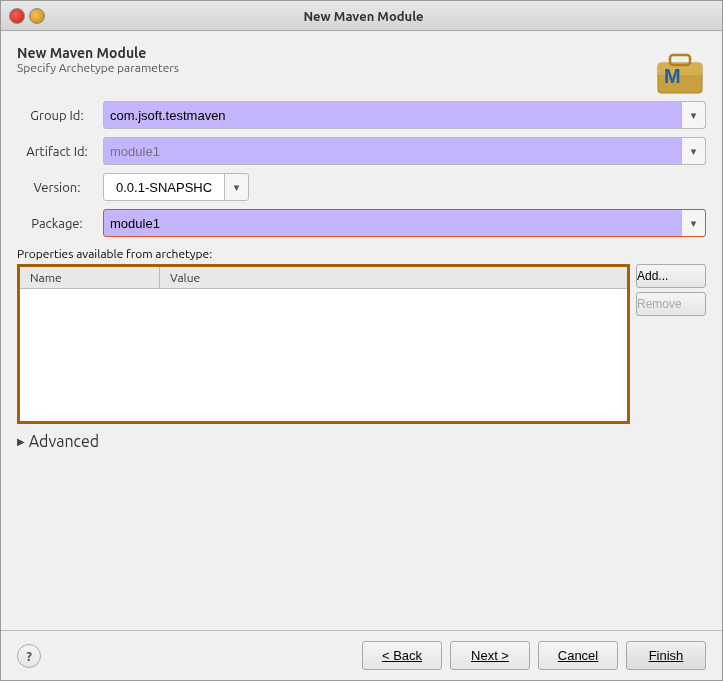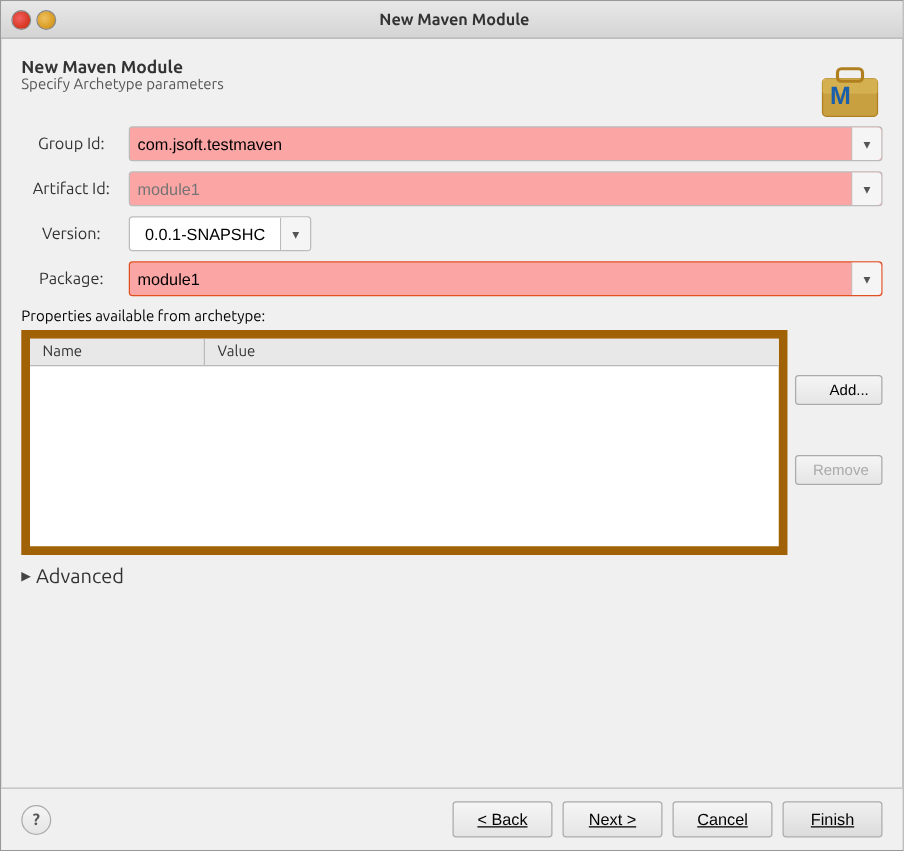--- a/index.html
+++ b/index.html
@@ -103,21 +103,21 @@
       font-size: 13px;
       flex-shrink: 0;
     }
 
     .form-input-wrap {
       flex: 1;
       display: flex;
       align-items: flex-end;
       border: 1px solid #bbb;
       border-radius: 3px;
-      background: #fca5a5;
+      background: #c4b5fd;
       height: 28px;
     }
 
     .form-input-wrap input {
       flex: 1;
       border: none;
       outline: none;
       padding: 4px 6px;
       font-size: 13px;
       background: transparent;
@@ -181,23 +181,23 @@
     }
 
     .table-area {
       display: flex;
       gap: 6px;
       flex: 0 0 auto;
     }
 
     .table-container {
       flex: 1;
-      border: 7px solid #a16207;
+      border: 3px solid #a16207;
       background: white;
-      height: 180px;
+      height: 160px;
     }
 
     .table-header {
       display: flex;
       background: #e8e8e8;
       border-bottom: 1px solid #bbb;
     }
 
     .table-col-header {
       padding: 4px 10px;
@@ -217,29 +217,28 @@
       height: 130px;
     }
 
     .table-buttons {
       display: flex;
       flex-direction: column;
       gap: 4px;
     }
 
     .action-btn {
-      padding: 4px 10px;
+      padding: 4px 0;
       font-size: 12px;
       border: 1px solid #aaa;
       border-radius: 3px;
       background: linear-gradient(to bottom, #f5f5f5, #e5e5e5);
       cursor: pointer;
       min-width: 70px;
-      text-align: right;
-      margin-top: 36px;
+      text-align: left;
     }
 
     .action-btn:disabled {
       color: #aaa;
       cursor: default;
     }
 
     .advanced-row {
       display: flex;
       align-items: center;

